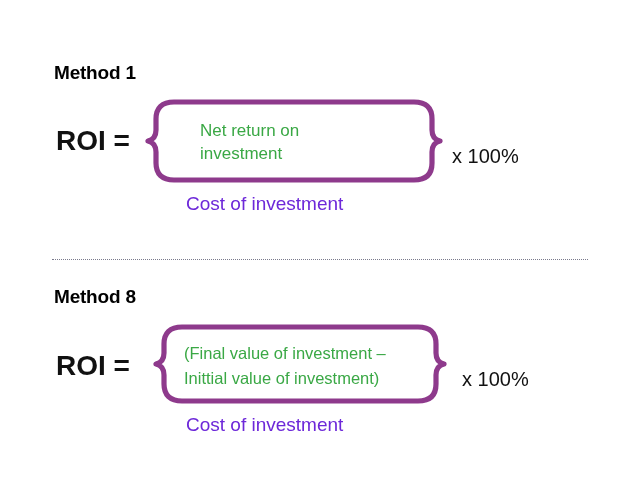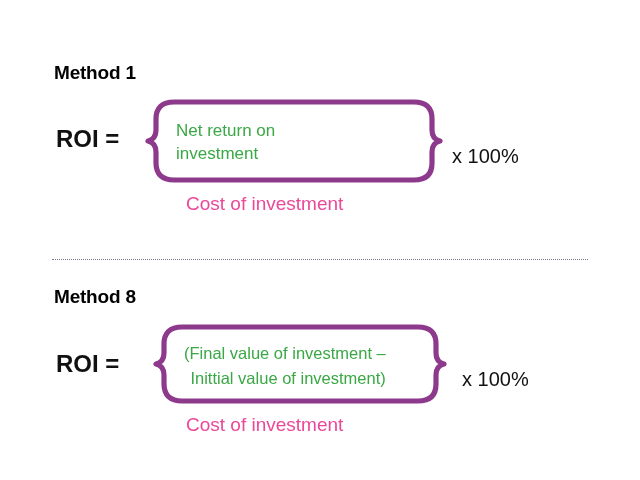--- a/index.html
+++ b/index.html
@@ -38,60 +38,60 @@
     font-weight: bold;
     color: #000000;
     letter-spacing: -0.2px;
     white-space: nowrap;
   }
 
   
   .roi-label {
     position: absolute;
     top: 63px;
-    font-size: 24px;
+    font-size: 28px;
     font-weight: bold;
     color: #111111;
     white-space: nowrap;
     letter-spacing: 0px;
   }
   .method-1 .roi-label { left: 56px; }
   .method-2 .roi-label { left: 56px; top: 64px; }
 
   
   .brace-wrap {
     position: absolute;
   }
   .method-1 .brace-wrap { left: 148px; top: 36px; width: 292px; height: 86px; }
-  .method-2 .brace-wrap { left: 156px; top: 37px; width: 288px; height: 82px; text-align: right; }
+  .method-2 .brace-wrap { left: 156px; top: 37px; width: 288px; height: 82px; }
 
   .brace-wrap svg {
     position: absolute;
     left: 0;
     top: 0;
     width: 100%;
     height: 100%;
     overflow: visible;
   }
 
   .numerator-text {
     position: absolute;
     color: #3aa845;
     font-size: 17px;
     line-height: 23px;
     white-space: pre-line;
   }
-  .method-1 .numerator-text { left: 28px; top: 21px; }
+  .method-1 .numerator-text { left: 52px; top: 21px; }
   .method-2 .numerator-text { left: 28px; top: 18px; font-size: 16.5px; line-height: 25px; }
 
   
   .denominator {
     position: absolute;
     font-size: 19px;
-    color: #ec4899;
+    color: #6d28d9;
     white-space: nowrap;
   }
   .method-1 .denominator { left: 186px; top: 131px; }
   .method-2 .denominator { left: 186px; top: 128px; }
 
   
   .multiplier {
     position: absolute;
     font-size: 20px;
     color: #111111;

